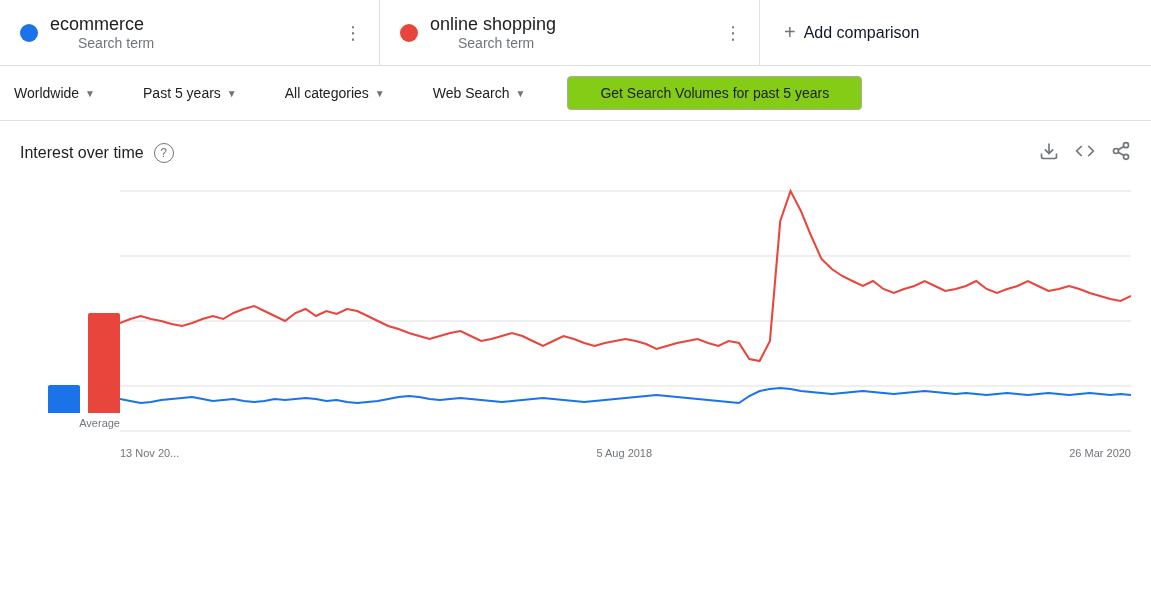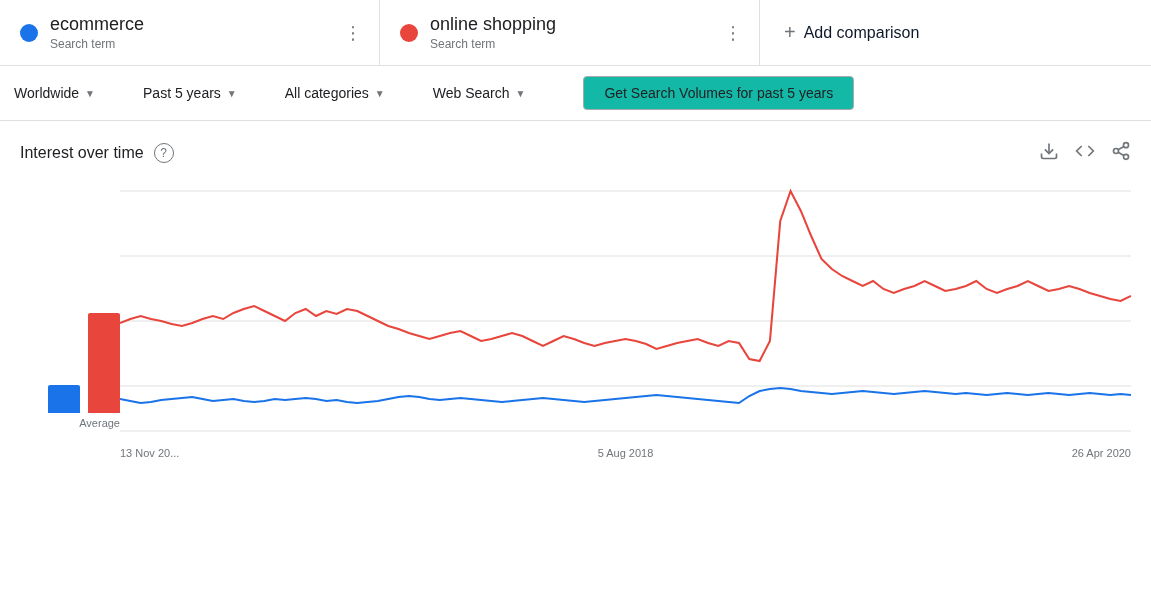--- a/index.html
+++ b/index.html
@@ -25,22 +25,23 @@
       border-radius: 50%;
       margin-right: 12px;
       flex-shrink: 0;
     }
     .search-term-text h3 {
       font-size: 18px;
       font-weight: 400;
       color: #202124;
     }
     .search-term-text span {
-      font-size: 12px;
-      color: #70757a;
+      font-size: 14px;
+      color: #70757a;
+      margin-left: 28px;
     }
     .search-term-menu {
       position: absolute;
       right: 16px;
       top: 50%;
       transform: translateY(-50%);
       color: #70757a;
       cursor: pointer;
       font-size: 18px;
       letter-spacing: 1px;
@@ -79,25 +80,25 @@
       border-radius: 4px;
       color: #202124;
       font-size: 14px;
       gap: 6px;
     }
     .dropdown-arrow {
       font-size: 10px;
       color: #70757a;
     }
     .get-volumes-btn {
-      margin-left: 24px;
-      padding: 8px 20px;
+      margin-left: 8px;
+      padding: 8px 32px;
       border: 1px solid #aaa;
       border-radius: 4px;
-      background: #14b8a6;
+      background: #84cc16;
       color: #202124;
       cursor: pointer;
       font-size: 14px;
     }
 
     
     .chart-section {
       padding: 20px 0 0 0;
     }
     .chart-header {
@@ -321,17 +322,17 @@
               740,108 750,112 760,108 770,105 780,100 790,105 800,110 810,108 820,105
               830,100 840,108 850,112 860,108 870,105 880,100 890,105 900,110 910,108
               920,105 930,108 940,112 950,115 960,118 970,120 980,115
             "></polyline>
         </svg>
       </div>
 
       <div class="x-labels">
         <span>13 Nov 20...</span>
         <span>5 Aug 2018</span>
-        <span>26 Apr 2020</span>
+        <span>26 Mar 2020</span>
       </div>
     </div>
   </div>
 </div>
 
 </body></html>

